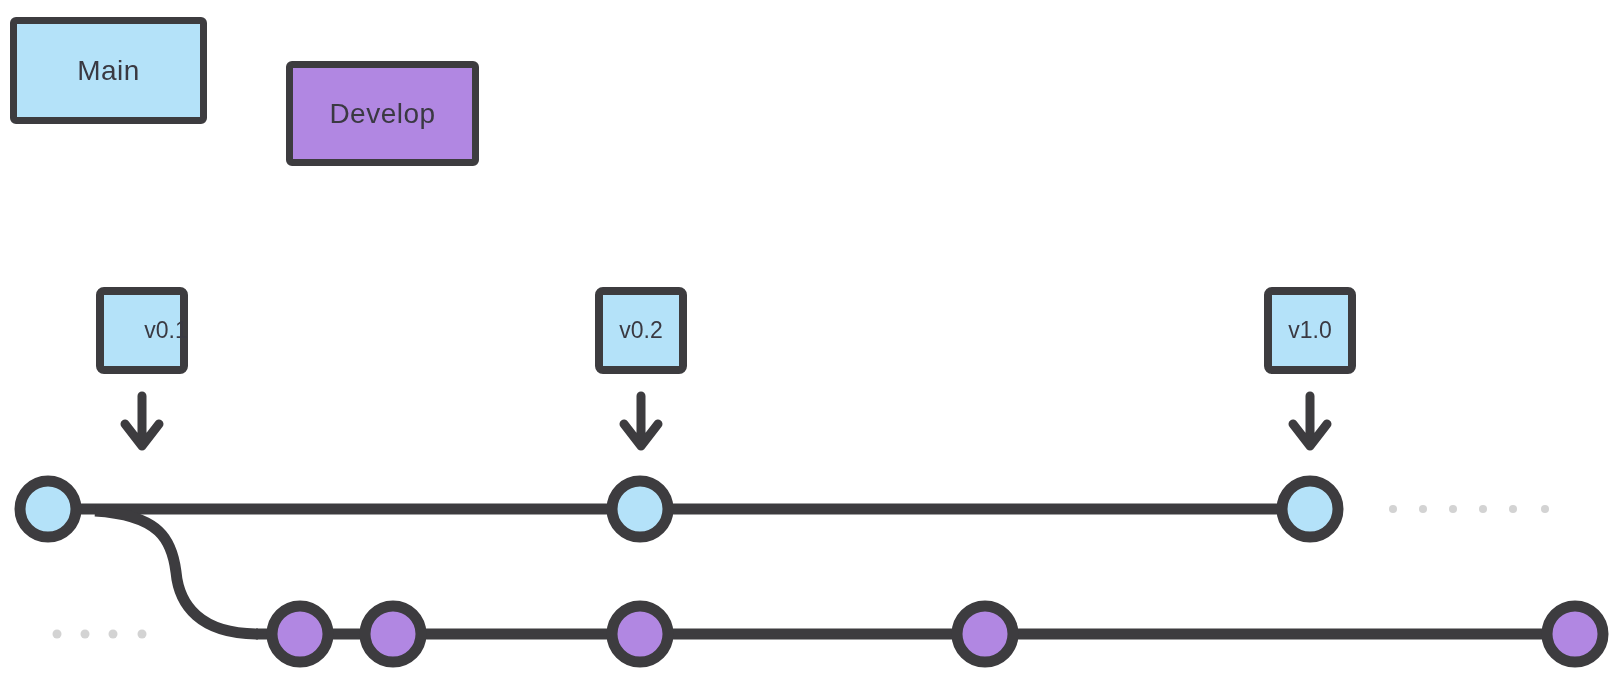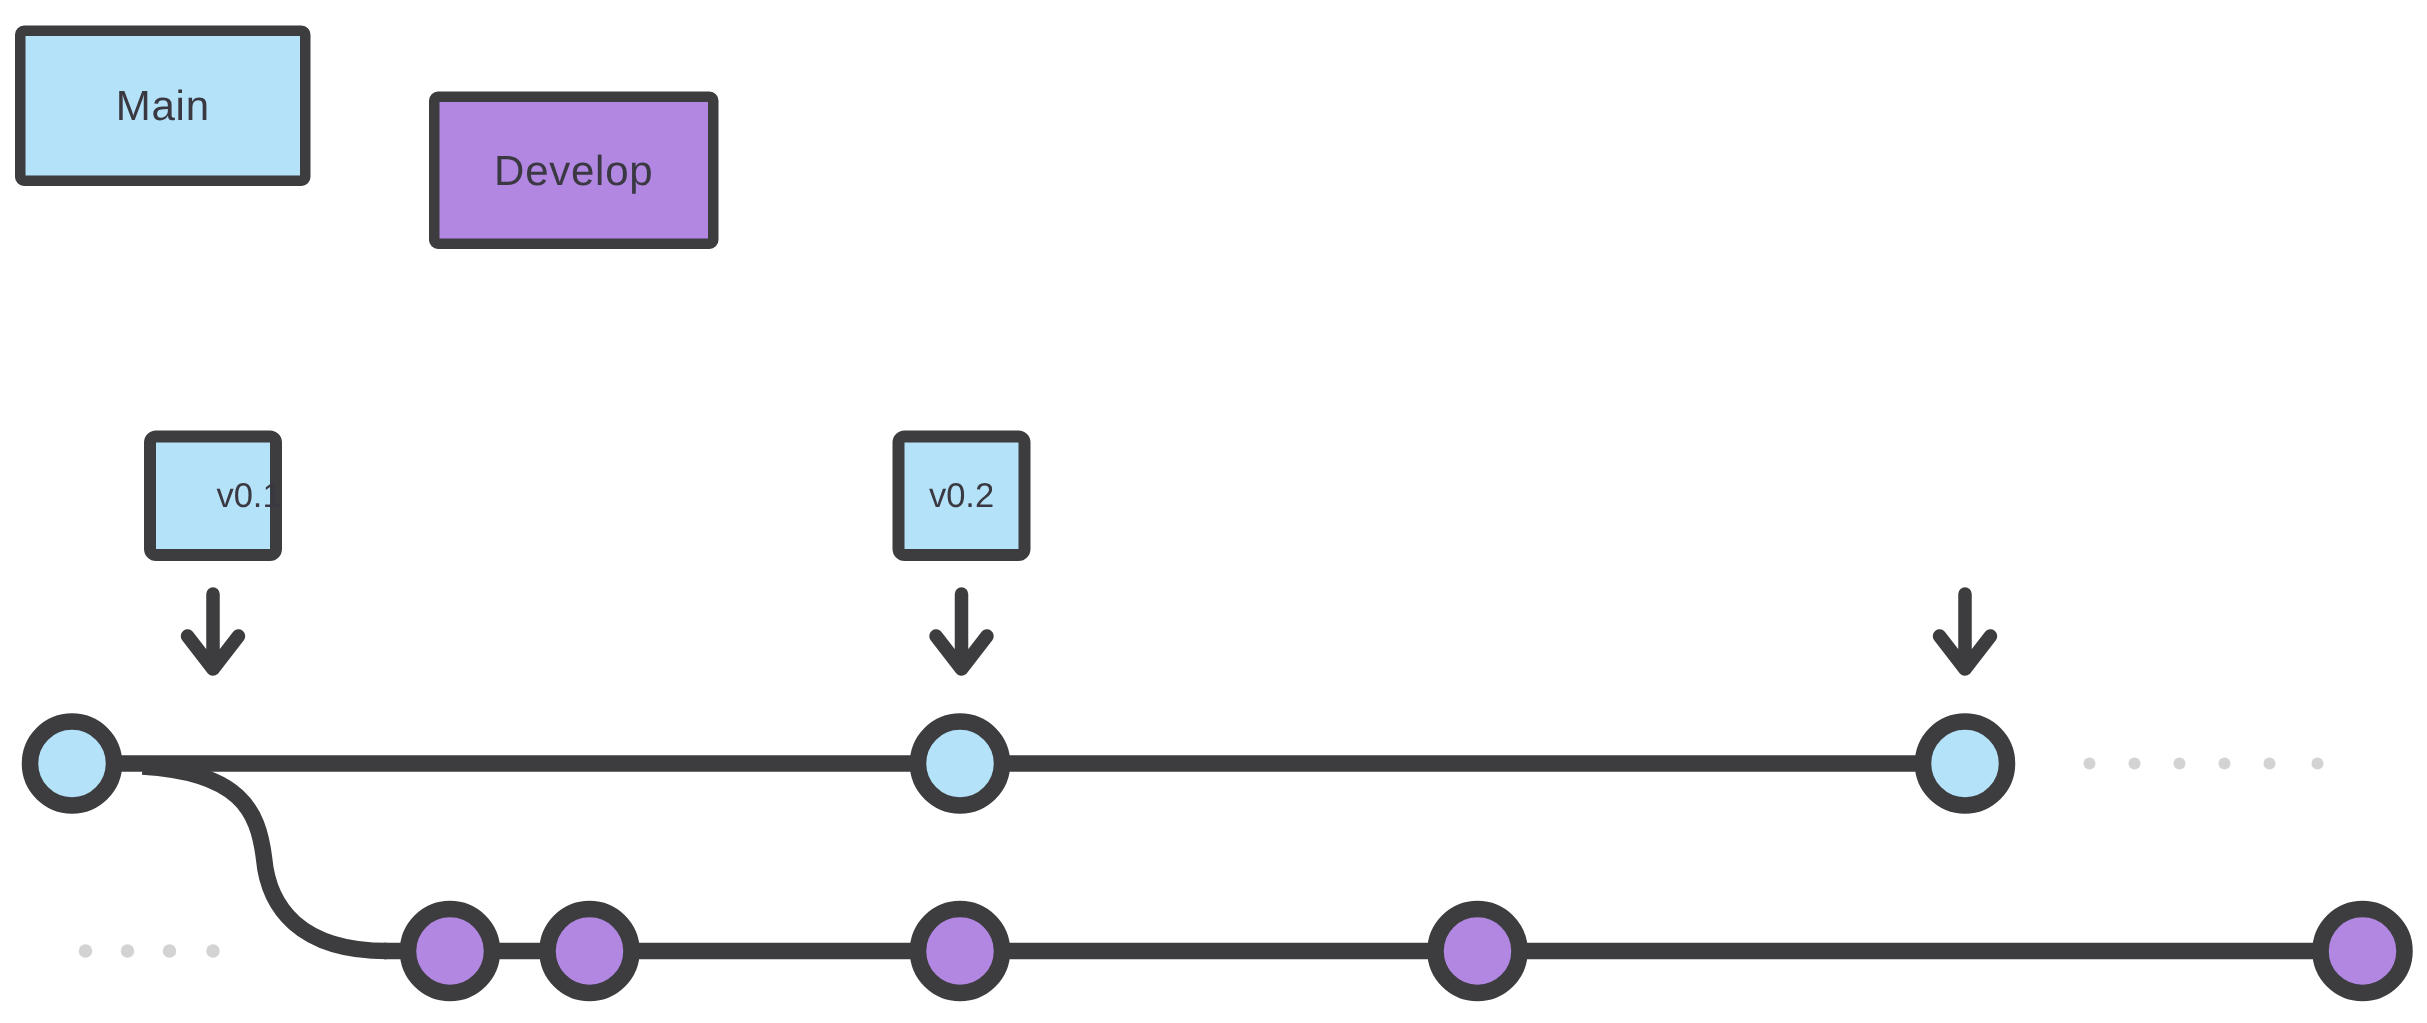--- a/index.html
+++ b/index.html
@@ -67,20 +67,23 @@
   <div class="legend-box legend-develop">
     <span>Develop</span>
   </div>
 
   <div class="tag" style="left: 142px; padding-left: 48px;">
     <span>v0.1</span>
   </div>
   <div class="tag" style="left: 641px; justify-content: center;">
     <span>v0.2</span>
   </div>
+  <div class="tag" style="left: 1310px;">
+    <span>v1.0</span>
+  </div>
 
   <svg class="diagram" width="1618" height="682" viewBox="0 0 1618 682">
       <line class="branch-line" x1="48" y1="509" x2="1310" y2="509"></line>
       <path class="branch-line" d="M 95 511 C 160 515 172 540 176 572 C 179 605 200 634 258 634"></path>
       <line class="branch-line" x1="256" y1="634" x2="1575" y2="634"></line>
       <circle class="cont-dot" cx="57" cy="634" r="4.5"></circle>
       <circle class="cont-dot" cx="85" cy="634" r="4.5"></circle>
       <circle class="cont-dot" cx="113" cy="634" r="4.5"></circle>
       <circle class="cont-dot" cx="142" cy="634" r="4.5"></circle>
       <circle class="cont-dot" cx="1393" cy="509" r="4"></circle>

